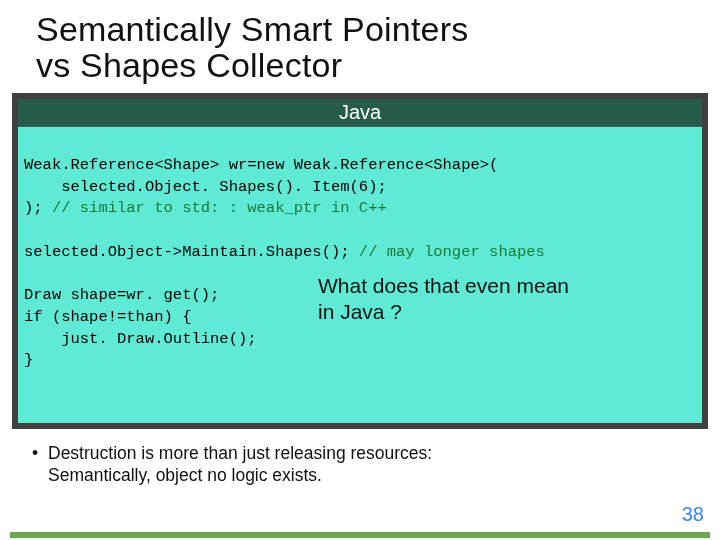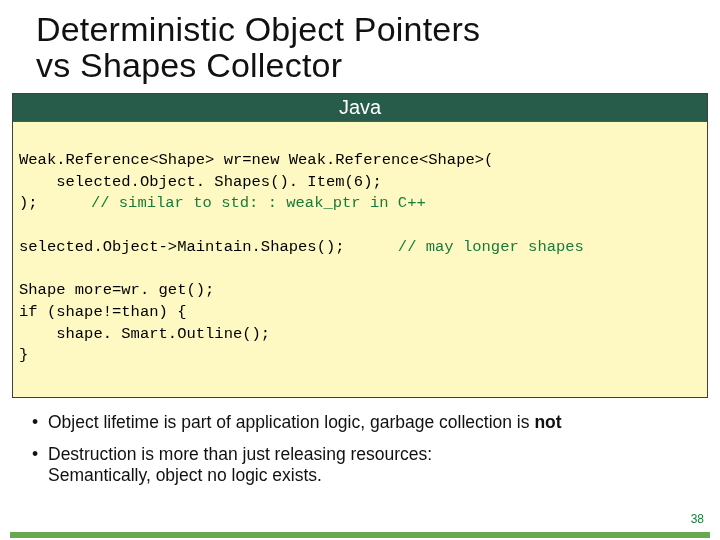--- a/index.html
+++ b/index.html
@@ -1,61 +1,62 @@
 <!DOCTYPE html>
 <html><head>
 <meta charset="utf-8">
 <style>
   * { margin: 0; padding: 0; box-sizing: border-box; }
   html, body { width: 720px; height: 540px; background: #fff; font-family: "Segoe UI", "Gill Sans", "Helvetica Neue", Arial, sans-serif; color: #111; }
   .slide { width: 720px; height: 540px; position: relative; padding: 0 12px; }
   .title { font-size: 34px; line-height: 1.05; font-weight: 400; margin: 12px 0 10px 24px; letter-spacing: 0.2px; }
-  .codeframe { border: 1px solid #404040; background: #fef9c3; }
+  .codeframe { border: 6px solid #404040; background: #5eead4; }
   .codeheader { background: #275c4a; color: #fff; text-align: center; font-size: 20px; padding: 2px 0; border-bottom: 1px solid #555; font-family: "Segoe UI", Arial, sans-serif; }
   .codebody { position: relative; padding: 6px 6px 8px 6px; font-family: Consolas, "Courier New", monospace; font-size: 15.5px; line-height: 1.4; color: #000; white-space: pre; }
-  .cg { color: #1a7a3a; margin-left: 44px; } 
+  .cg { color: #1a7a3a; } 
   .annot { position: absolute; left: 300px; top: 146px; font-family: "Segoe UI", "Gill Sans", Arial, sans-serif; font-size: 21px; line-height: 1.2; color: #111; white-space: normal; width: 320px; }
   .bullets { margin: 14px 8px 0 20px; font-size: 17.5px; line-height: 1.25; }
   .bullets li { list-style: none; position: relative; padding-left: 16px; margin-bottom: 10px; }
   .bullets li::before { content: "•"; position: absolute; left: 0; top: 0; }
   .bold { font-weight: 700; }
   .footer { position: absolute; left: 0; right: 0; bottom: 14px; }
   .accentbar { height: 6px; background: #6aa84f; margin: 0 10px 0 10px; }
-  .pagenum { position: absolute; right: 16px; bottom: 26px; color: #15803d; font-size: 12px; }
+  .pagenum { position: absolute; right: 16px; bottom: 26px; color: #3b82f6; font-size: 20px; }
 </style>
 </head>
 <body>
 
 <div class="slide">
 
   <h1 class="title">
-    <span>Deterministic Object Pointers</span><br>
+    <span>Semantically Smart Pointers</span><br>
     <span>vs Shapes Collector</span>
   </h1>
 
   <div class="codeframe">
     <div class="codeheader">Java</div>
     <div class="codebody">
 <span>Weak.Reference&lt;Shape&gt; wr=new Weak.Reference&lt;Shape&gt;(</span>
 <span>    selected.Object. Shapes(). Item(6);</span>
 <span>); </span><span class="cg">// similar to std: : weak_ptr in C++</span>
 
 <span>selected.Object-&gt;Maintain.Shapes(); </span><span class="cg">// may longer shapes</span>
 
-<span>Shape more=wr. get();</span>
+<span>Draw shape=wr. get();</span>
 <span>if (shape!=than) {</span>
-<span>    shape. Smart.Outline();</span>
+<span>    just. Draw.Outline();</span>
 <span>}</span>
+<div class="annot">
+  <span>What does that even mean</span><br>
+  <span>in Java ?</span>
+</div>
     </div>
   </div>
 
   <ul class="bullets">
-    <li>
-      <span>Object lifetime is part of application logic, garbage collection is </span><span class="bold">not</span>
-    </li>
     <li>
       <span>Destruction is more than just releasing resources:</span><br>
       <span>Semantically, object no logic exists.</span>
     </li>
   </ul>
 
   <div class="pagenum">38</div>
   <div class="footer">
     <div class="accentbar"></div>
   </div>

